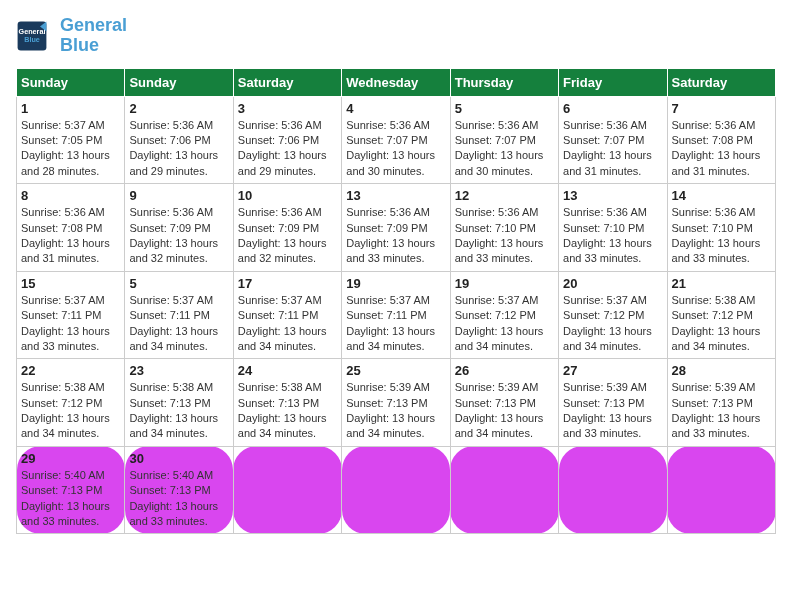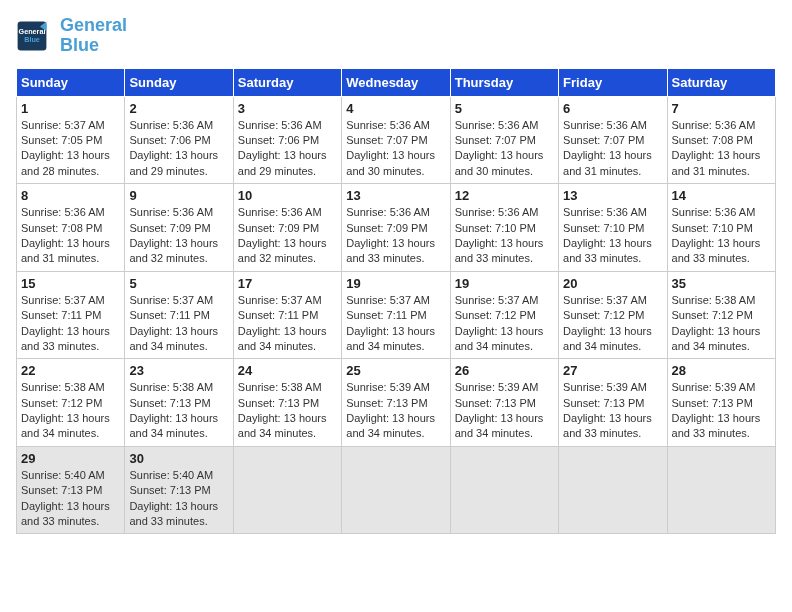--- a/index.html
+++ b/index.html
@@ -43,38 +43,39 @@
     .location {
       font-size: 16px;
       color: #333;
     }
     .calendar {
       width: 100%;
       border-collapse: collapse;
       font-size: 11px;
     }
     .calendar th {
-      background: #1d4ed8;
+      background: #15803d;
       color: #fff;
       padding: 6px 4px;
       text-align: left;
       font-size: 13px;
       font-weight: bold;
       border: 1px solid #fff;
     }
     .calendar td {
       border: 1px solid #ccc;
       vertical-align: top;
       padding: 4px;
       width: 108px;
       min-height: 80px;
       background: #fff;
     }
     .calendar tr:last-child td {
-      background: #e5e5e5;
+      background: #d946ef;
+      border-radius: 24px;
     }
     .day-num {
       font-size: 13px;
       font-weight: bold;
       color: #222;
       display: block;
       margin-bottom: 2px;
     }
     .day-info {
       color: #333;
@@ -260,21 +261,21 @@
 and 34 minutes.</div>
         </td>
         <td>
           <span class="day-num">20</span>
           <div class="day-info" style="white-space: pre-line;">Sunrise: 5:37 AM
 Sunset: 7:12 PM
 Daylight: 13 hours
 and 34 minutes.</div>
         </td>
         <td>
-          <span class="day-num">35</span>
+          <span class="day-num">21</span>
           <div class="day-info" style="white-space: pre-line;">Sunrise: 5:38 AM
 Sunset: 7:12 PM
 Daylight: 13 hours
 and 34 minutes.</div>
         </td>
       </tr>
       <tr>
         <td>
           <span class="day-num">22</span>
           <div class="day-info" style="white-space: pre-line;">Sunrise: 5:38 AM

